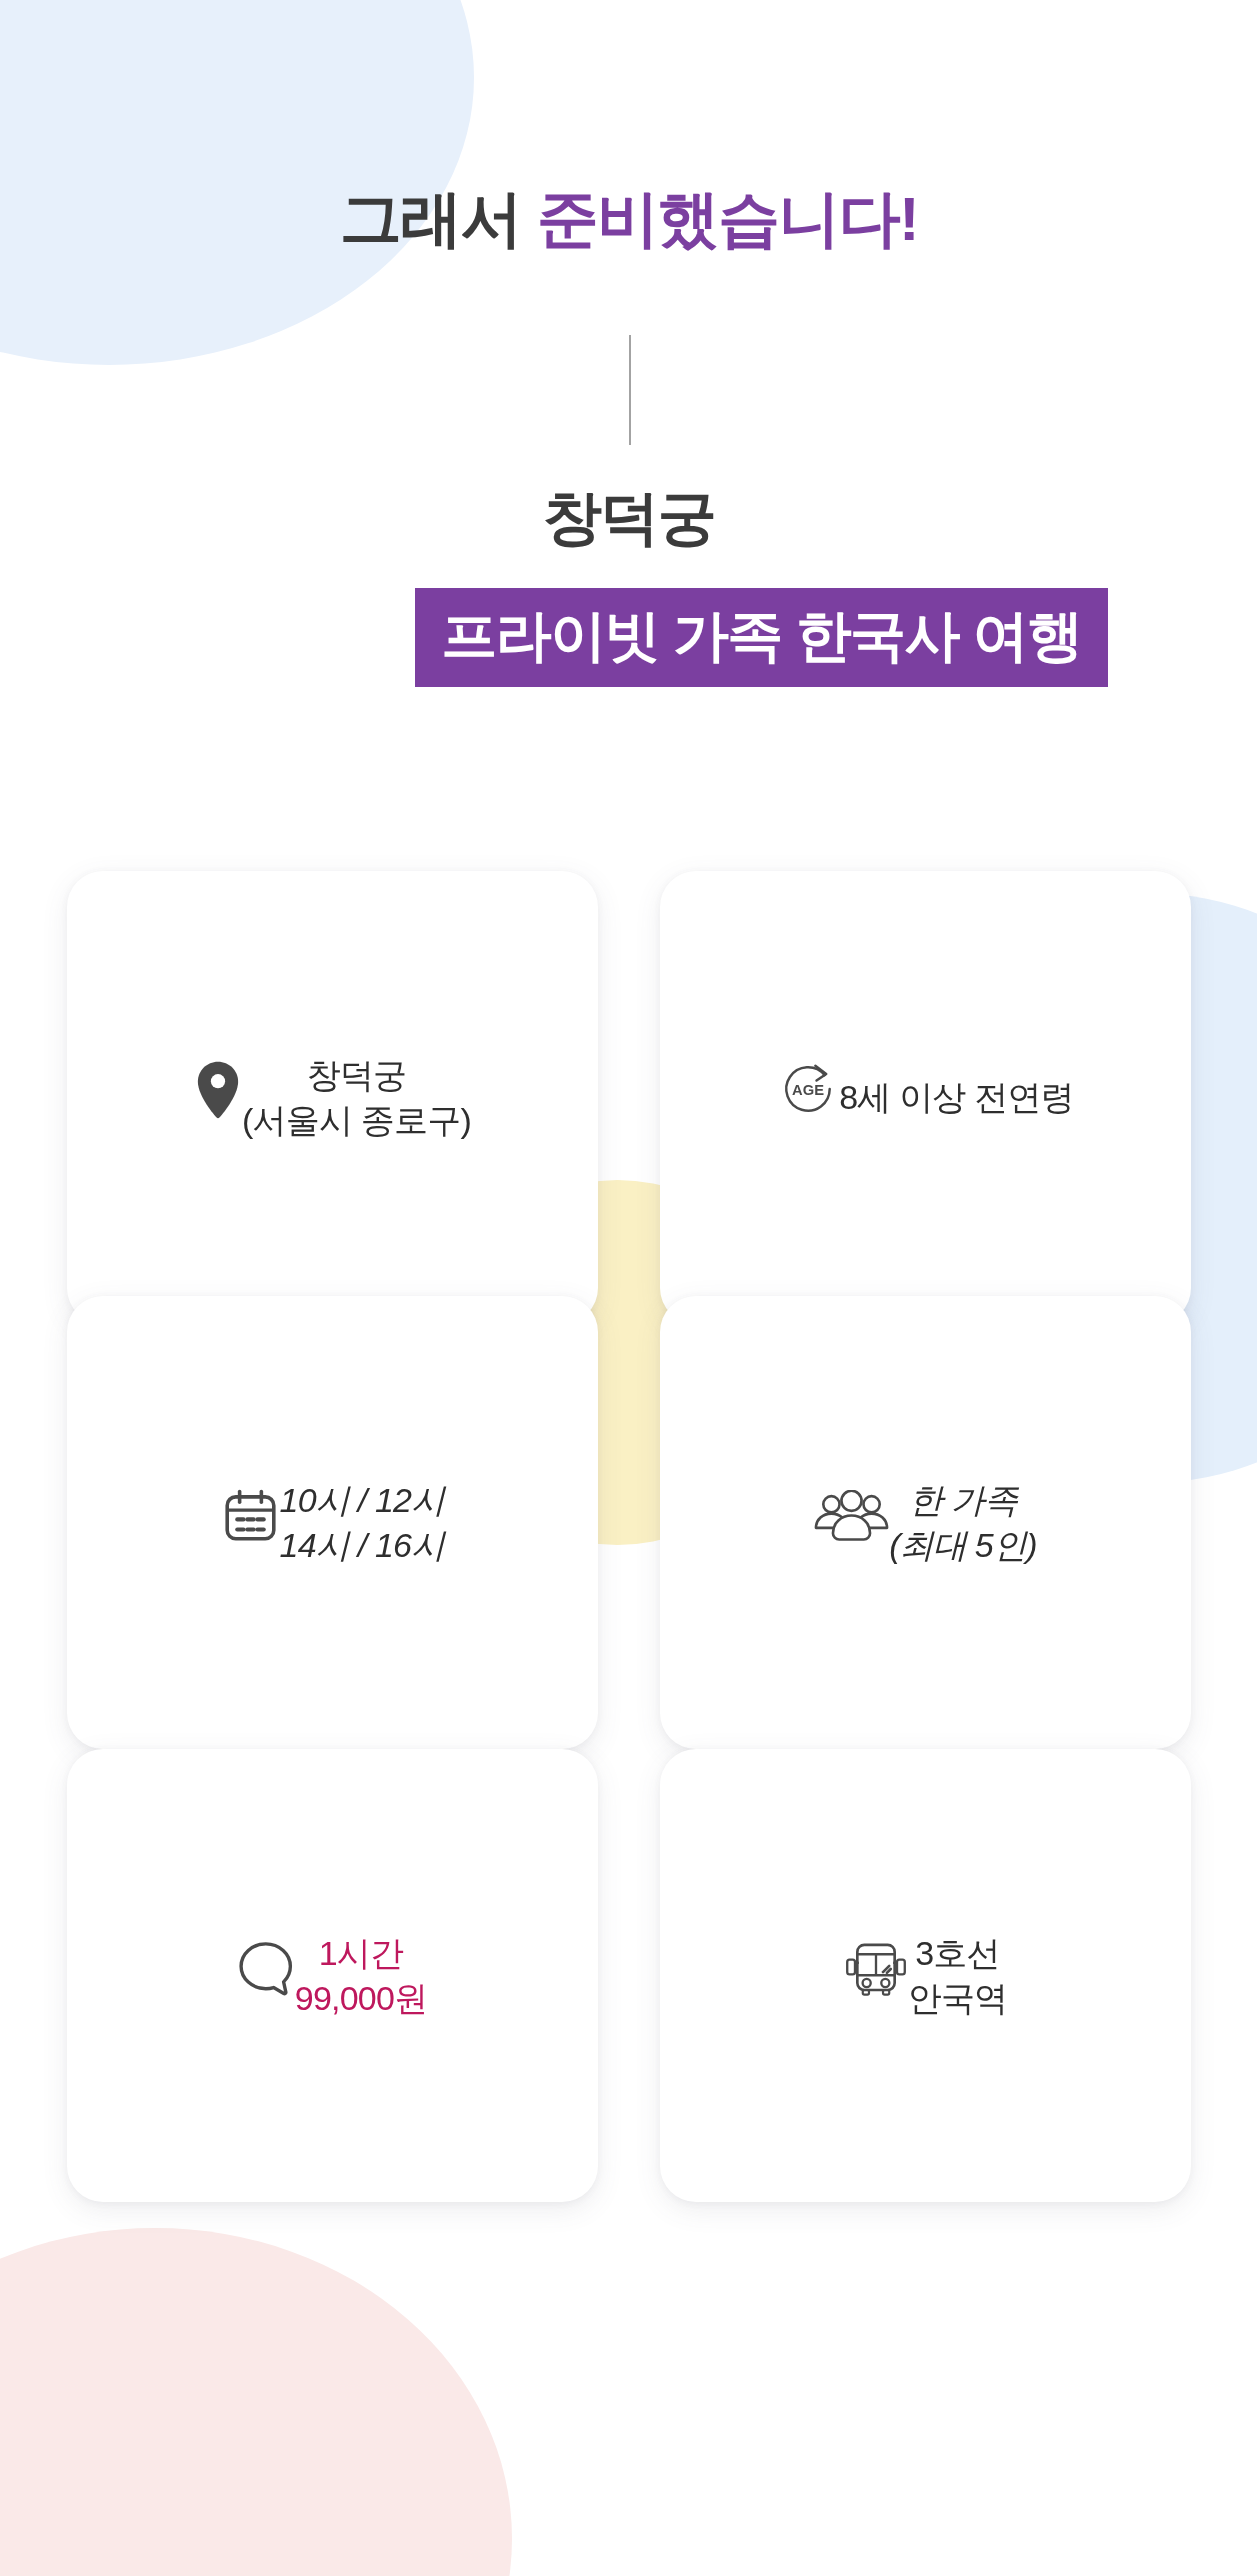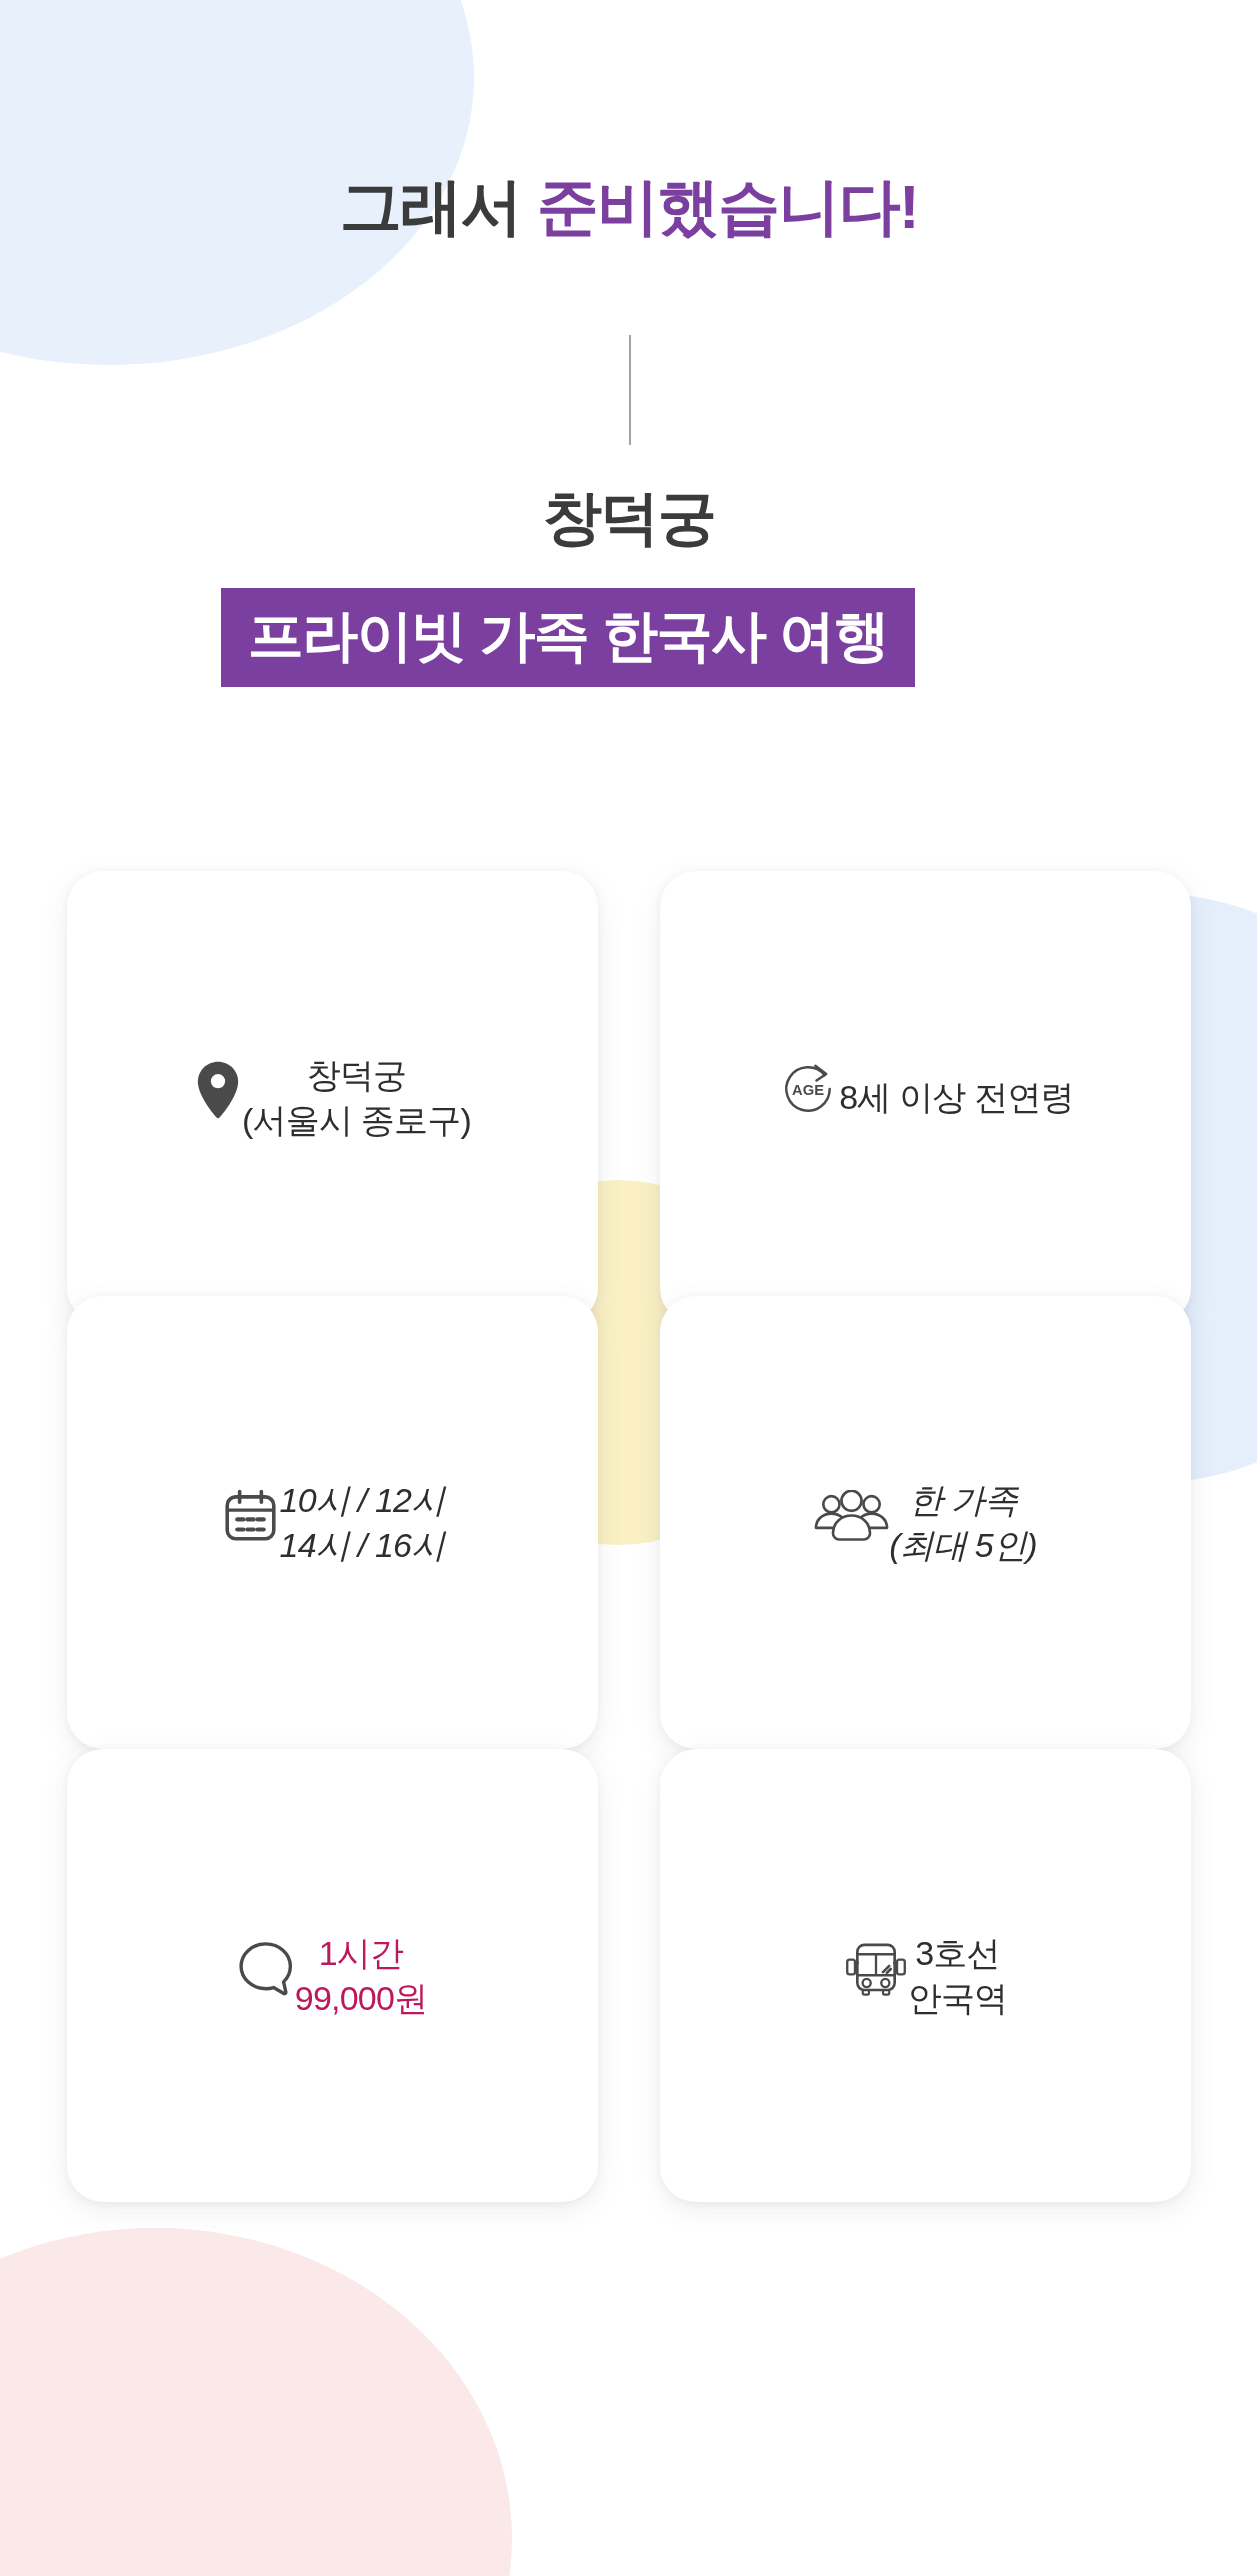--- a/index.html
+++ b/index.html
@@ -61,21 +61,21 @@
   #page {
     position: relative;
     z-index: 2;
     width: 1258px;
     height: 2576px;
   }
 
   
   .headline {
     position: absolute;
-    top: 172px;
+    top: 184px;
     left: 0;
     width: 1258px;
     text-align: center;
     font-size: 62px;
     font-weight: 700;
     letter-spacing: -1.6px;
     line-height: 1.12;
     white-space: nowrap;
   }
   .headline .hl-dark { color: #3b3b3b; }
@@ -100,23 +100,23 @@
     font-size: 59px;
     font-weight: 700;
     letter-spacing: -1.6px;
     color: #3b3b3b;
     line-height: 1.1;
     white-space: nowrap;
   }
   .title-banner-wrap {
     position: absolute;
     top: 588px;
-    left: 16px;
+    left: 4px;
     width: 1104px;
-    text-align: center;
+    text-align: right;
   }
   .title-banner {
     display: inline-block;
     background: #7b3fa0;
     color: #ffffff;
     font-size: 56px;
     font-weight: 700;
     letter-spacing: -1.6px;
     line-height: 1;
     padding: 20px 26.4px 23px 26.4px;

